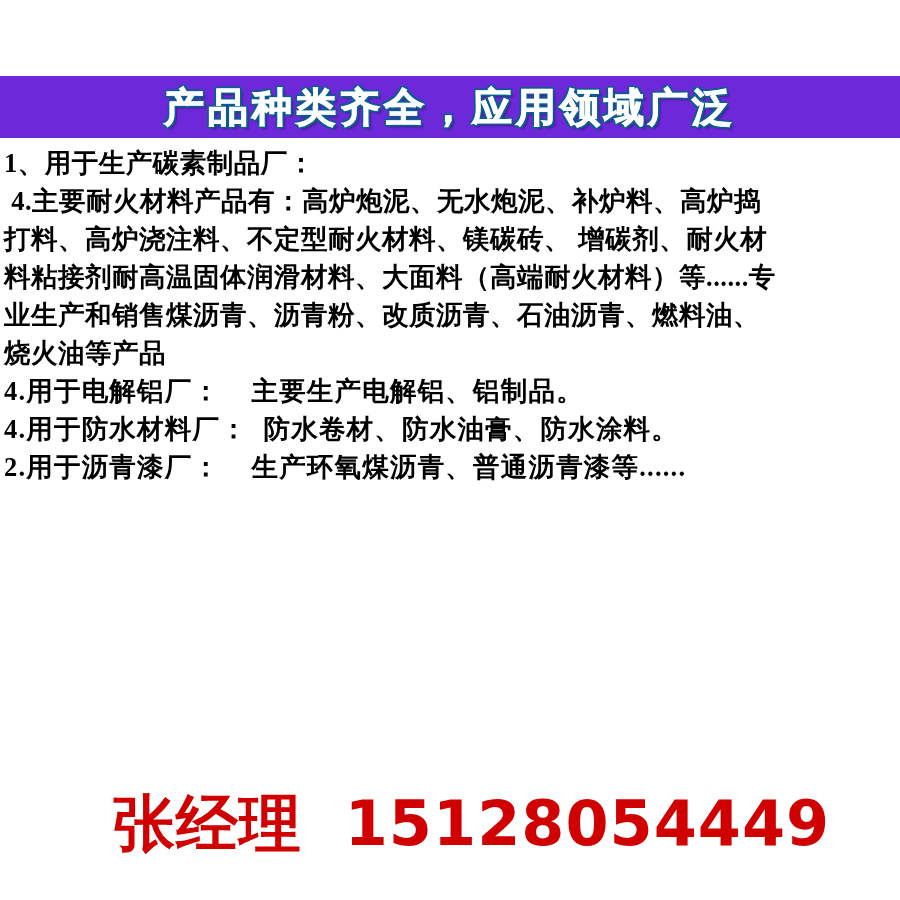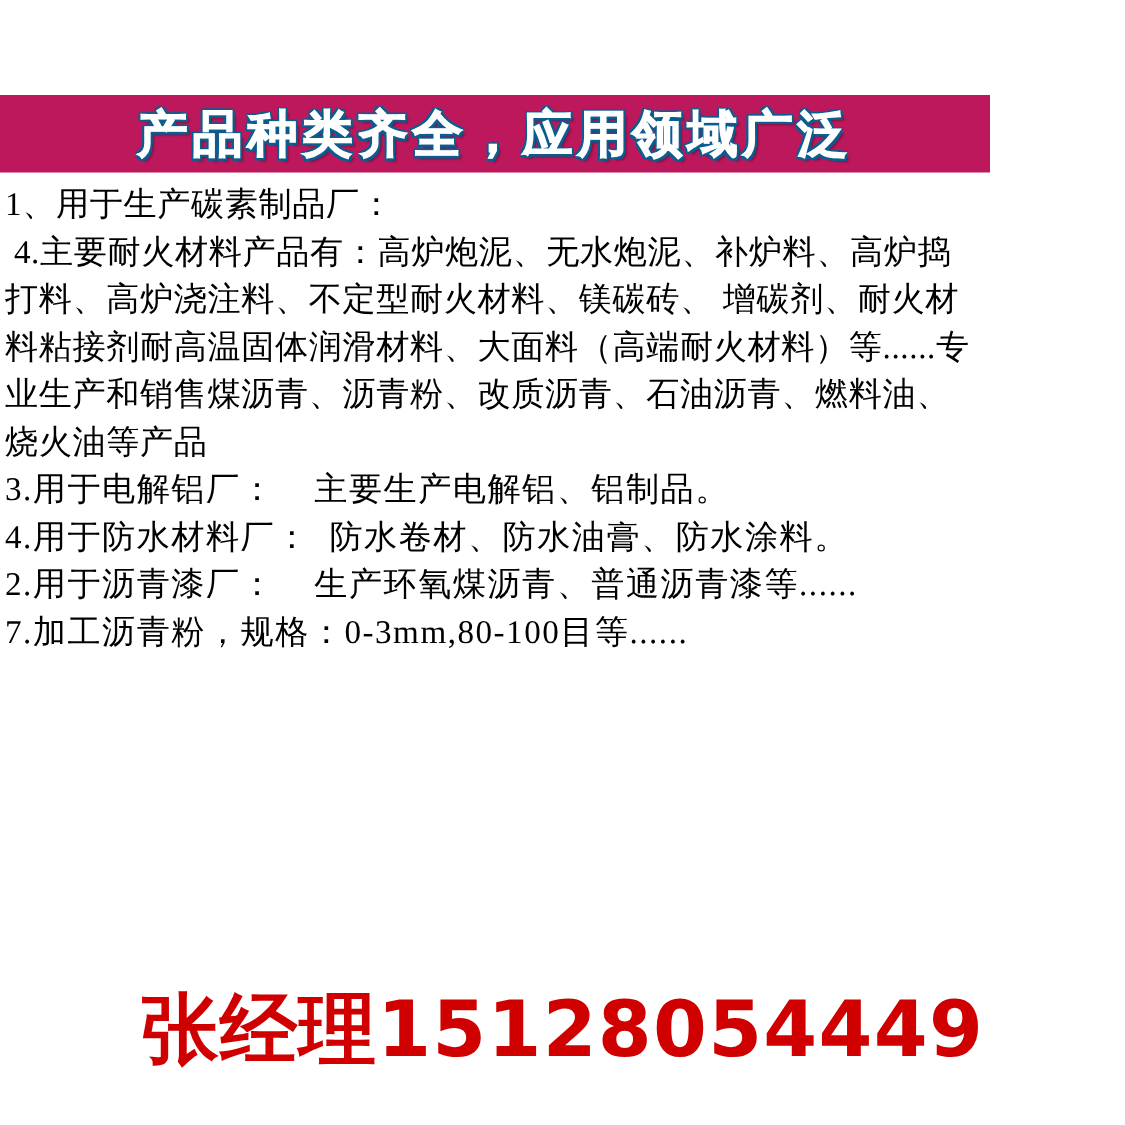--- a/index.html
+++ b/index.html
@@ -17,23 +17,23 @@
     position: relative;
     width: 900px;
     height: 900px;
     background: #ffffff;
   }
   
   .banner {
     position: absolute;
     left: 0;
     top: 76px;
-    width: 792px;
+    width: 900px;
     height: 62px;
-    background: #be185d;
+    background: #6d28d9;
     display: flex;
     align-items: center;
     justify-content: center;
   }
   .banner-text {
     font-family: "DejaVu Sans", "Liberation Sans", sans-serif;
     font-size: 40px;
     font-weight: bold;
     letter-spacing: 4px;
     color: #ffffff;
@@ -49,20 +49,21 @@
       -2px 2px 0 #0c5d8f,
       3px 3px 2px rgba(0,0,0,0.35);
     white-space: nowrap;
   }
   
   .content {
     position: absolute;
     left: 0;
     top: 144px;
     width: 784px;
+    font-weight: bold;
   }
   .para {
     font-size: 26.5px;
     line-height: 38px;
     color: #000000;
     letter-spacing: 0.5px;
     white-space: pre-wrap;
     padding: 0 4px 0 4px;
   }
   .spaced {
@@ -76,37 +77,37 @@
     width: 900px;
     text-align: center;
   }
   .contact-text {
     font-family: "DejaVu Sans", "Liberation Sans", sans-serif;
     font-size: 62px;
     font-weight: bold;
     color: #d00000;
     letter-spacing: 1px;
     white-space: nowrap;
+    margin-left: 43px;
   }
 </style>
 </head>
 <body>
 
 <div class="page">
 
   <div class="banner">
     <div class="banner-text">产品种类齐全，应用领域广泛</div>
   </div>
 
   <div class="content">
     <div class="para">1、用于生产碳素制品厂：</div>
     <div class="para"> 4.主要耐火材料产品有：高炉炮泥、无水炮泥、补炉料、高炉捣打料、高炉浇注料、不定型耐火材料、镁碳砖、 增碳剂、耐火材料粘接剂耐高温固体润滑材料、大面料（高端耐火材料）等......专业生产和销售煤沥青、沥青粉、改质沥青、石油沥青、燃料油、烧火油等产品</div>
-    <div class="para spaced">3.用于电解铝厂：    主要生产电解铝、铝制品。</div>
+    <div class="para spaced">4.用于电解铝厂：    主要生产电解铝、铝制品。</div>
     <div class="para spaced">4.用于防水材料厂：  防水卷材、防水油膏、防水涂料。</div>
     <div class="para spaced">2.用于沥青漆厂：    生产环氧煤沥青、普通沥青漆等......</div>
-    <div class="para spaced">7.加工沥青粉，规格：0-3mm,80-100目等......</div>
   </div>
 
   <div class="contact">
     <span class="contact-text">张经理</span><span class="contact-text">15128054449</span>
   </div>
 
 </div>
 
 </body></html>

